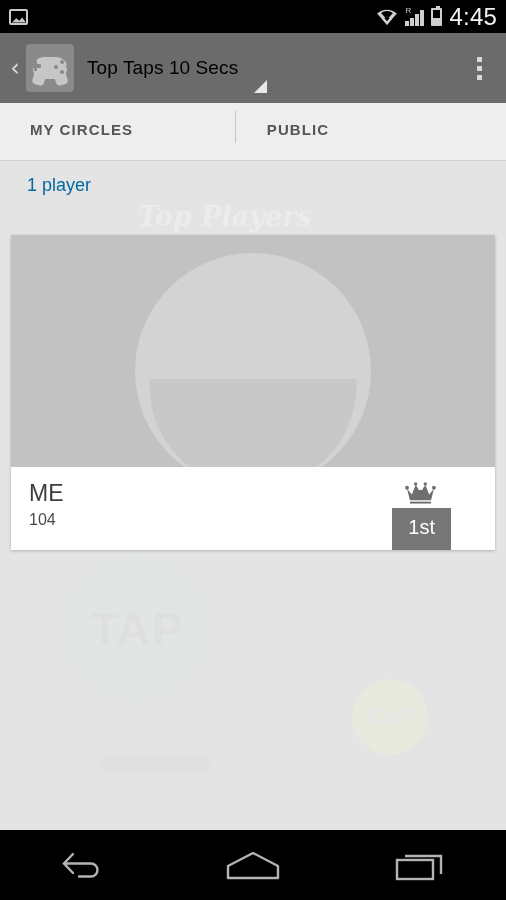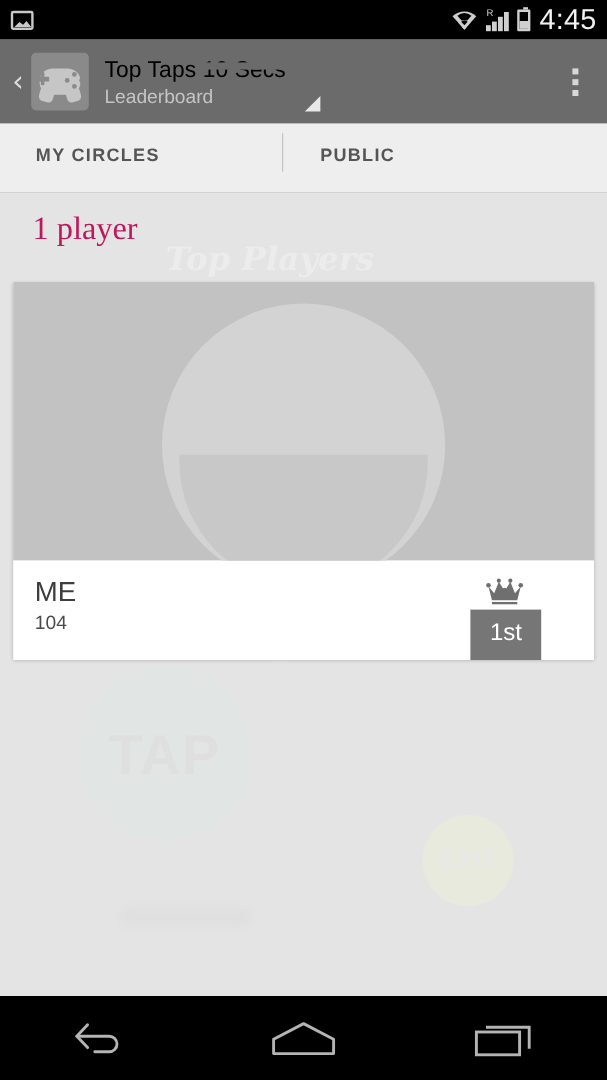--- a/index.html
+++ b/index.html
@@ -141,21 +141,21 @@
   .wm-pill {
     position:absolute; left:100px; top:595px; width:110px; height:16px;
     background:#e0e0e0; border-radius:8px; filter:blur(2px);
   }
 
   
   .list-header {
     position:absolute; top:0; left:0; width:506px; height:64px;
   }
   .player-count {
-    position:absolute; left:27px; top:14px; font-size:27px; color:#be185d; font-weight:300;font-family:Liberation Serif, serif;
+    position:absolute; left:27px; top:14px; font-size:18px; color:#0369a1; font-weight:300;
   }
   .im-first {
     position:absolute; right:28px; top:22px; background:#6f6f6f; color:#fff;
     font-size:14px; font-weight:700; letter-spacing:.8px;
     padding:5px 10px 6px; border-radius:2px;
   }
 
   
   .card {
     position:absolute; left:11px; top:74px; width:484px; height:315px;
@@ -227,21 +227,20 @@
       <div class="pad-body"></div>
       <div class="dpad-h"></div>
         <div class="dpad-v"></div>
       <div class="dot d1"></div>
         <div class="dot d2"></div>
         <div class="dot d3"></div>
         <div class="dot d4"></div>
     </div>
     <div class="titles">
       <div class="title">Top Taps 10 Secs</div>
-      <div class="subtitle">Leaderboard</div>
     </div>
     <div class="spinner-tri"></div>
     <div class="overflow">
       <span></span>
         <span></span>
         <span></span>
     </div>
   </div>
 
   <div class="tabs">

